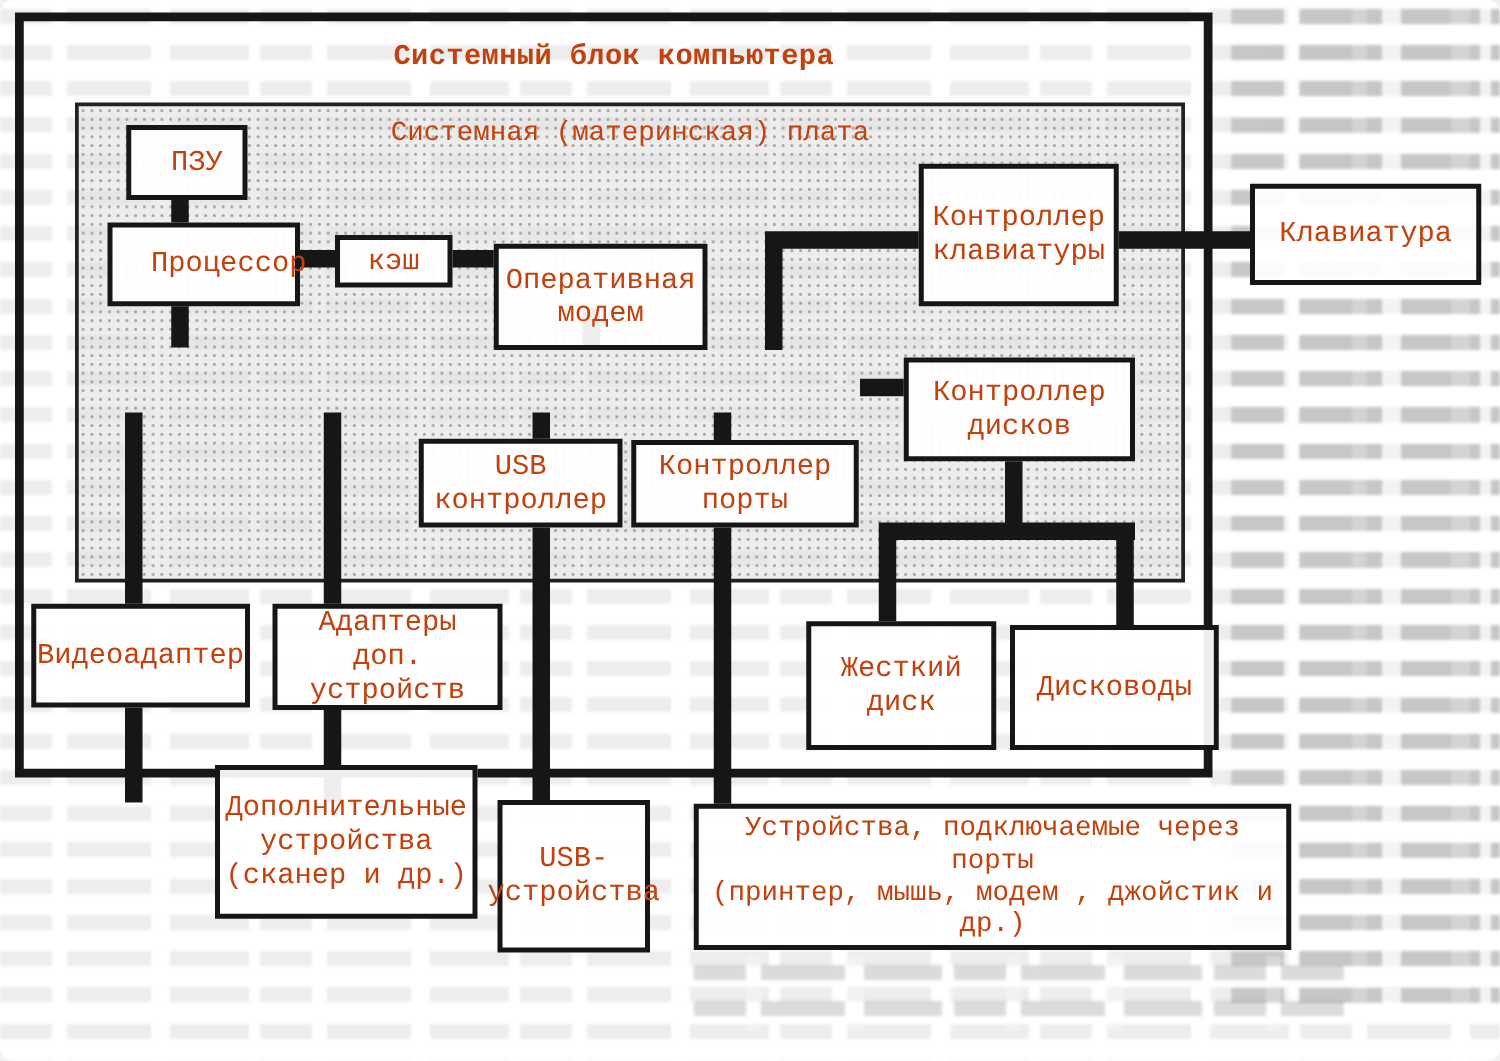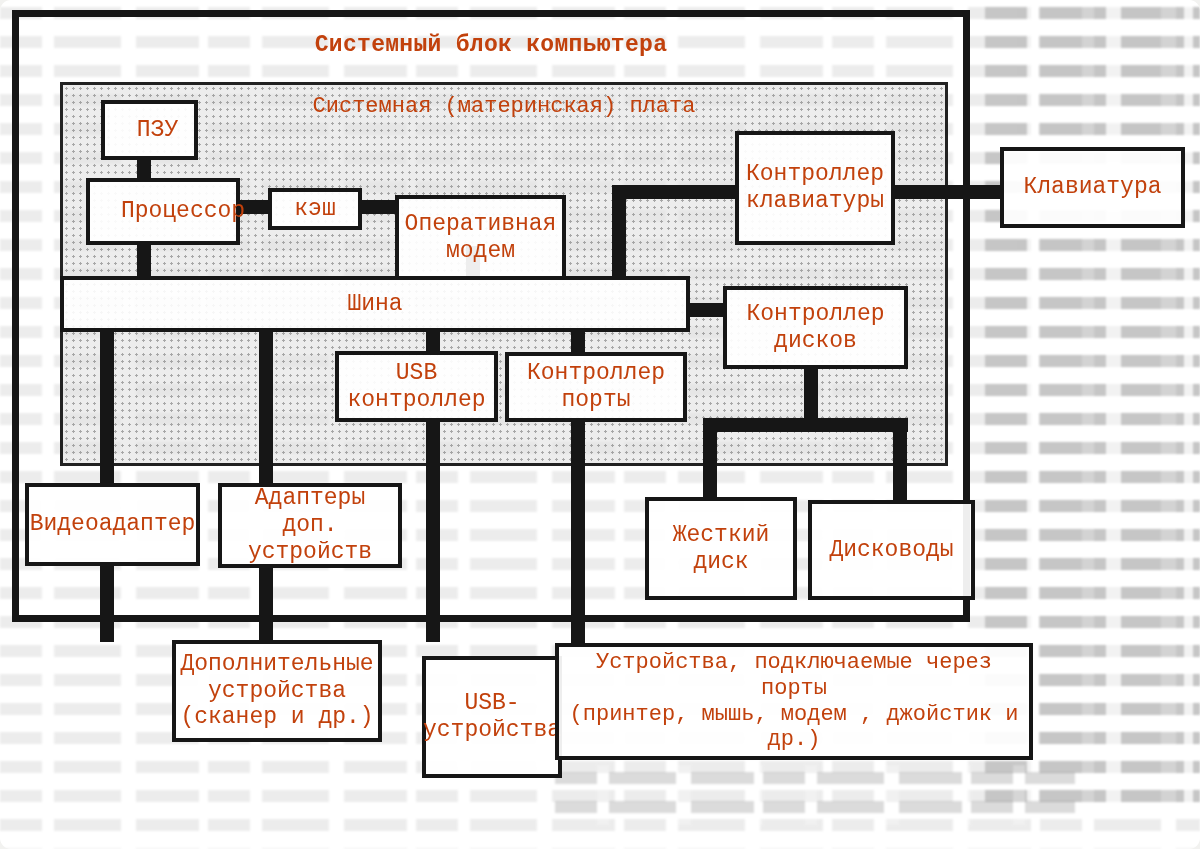--- a/index.html
+++ b/index.html
@@ -43,22 +43,22 @@
   #b-keyboard {left:1000px;top:147px;width:185px;height:81px;}
   #b-bus      {left:60px; top:276px;width:630px;height:56px;z-index:2;background:rgba(255,255,255,.9);}
   #b-usbctrl  {left:335px;top:351px;width:163px;height:71px;}
   #b-portctrl {left:505px;top:352px;width:182px;height:70px;}
   #b-diskctrl {left:723px;top:286px;width:185px;height:83px;}
   #b-video    {left:25px; top:483px;width:175px;height:83px;}
   #b-adapters {left:218px;top:483px;width:184px;height:85px;}
   #b-hdd      {left:645px;top:497px;width:152px;height:103px;}
   #b-fdd      {left:808px;top:500px;width:167px;height:100px;}
   #b-monitor  {left:8px;  top:640px;width:142px;height:121px;}
-  #b-extradev {left:172px;top:640px;width:210px;height:102px;}
-  #b-usbdev   {left:398px;top:656px;width:140px;height:122px;margin-left:24px;}
+  #b-extradev {left:172px;top:612px;width:210px;height:123px;}
+  #b-usbdev   {left:398px;top:640px;width:122px;height:122px;}
   #b-portdev  {left:555px;top:643px;width:478px;height:117px;font-size:22px;}
 
   
   .conn{position:absolute;background:#161616;z-index:2;}
   #c-pzu-proc      {left:137px;top:158px;width:14px;height:22px;}
   #c-proc-cache    {left:238px;top:200px;width:32px;height:14px;}
   #c-cache-ram     {left:360px;top:200px;width:37px;height:14px;}
   #c-proc-bus      {left:137px;top:243px;width:14px;height:35px;}
   #c-ram-bus       {left:466px;top:246px;width:14px;height:32px;}
   #c-kk-h          {left:612px;top:185px;width:125px;height:14px;}
@@ -134,23 +134,20 @@
 
   <div class="box" id="b-kbdctrl">
     <span>Контроллер</span>
     <span>клавиатуры</span>
   </div>
 
   <div class="box" id="b-keyboard">
     <span>Клавиатура</span>
   </div>
 
-  <div class="box" id="b-bus">
-    <span>Шина</span>
-  </div>
 
   <div class="box" id="b-usbctrl">
     <span>USB</span>
     <span>контроллер</span>
   </div>
 
   <div class="box" id="b-portctrl">
     <span>Контроллер</span>
     <span>порты</span>
   </div>

